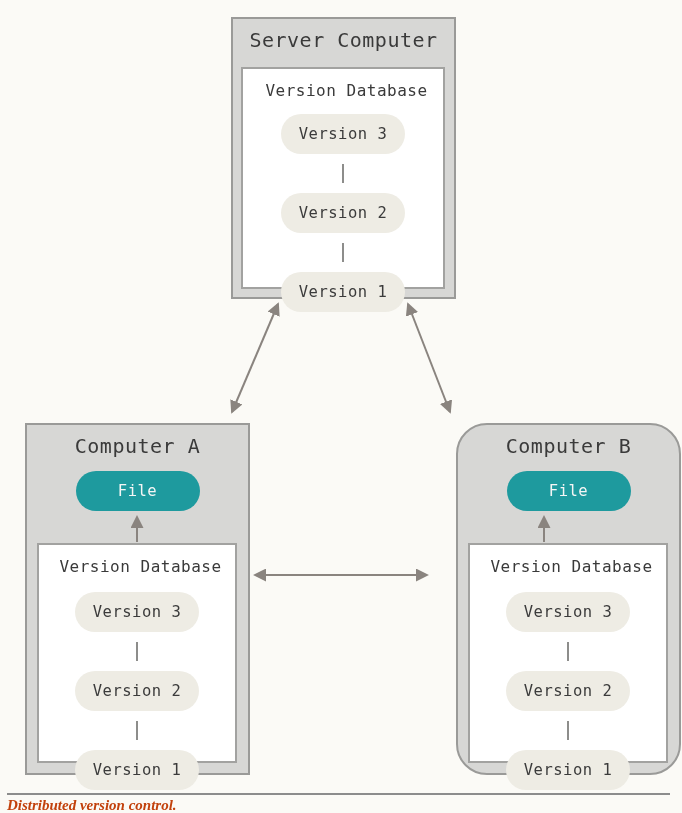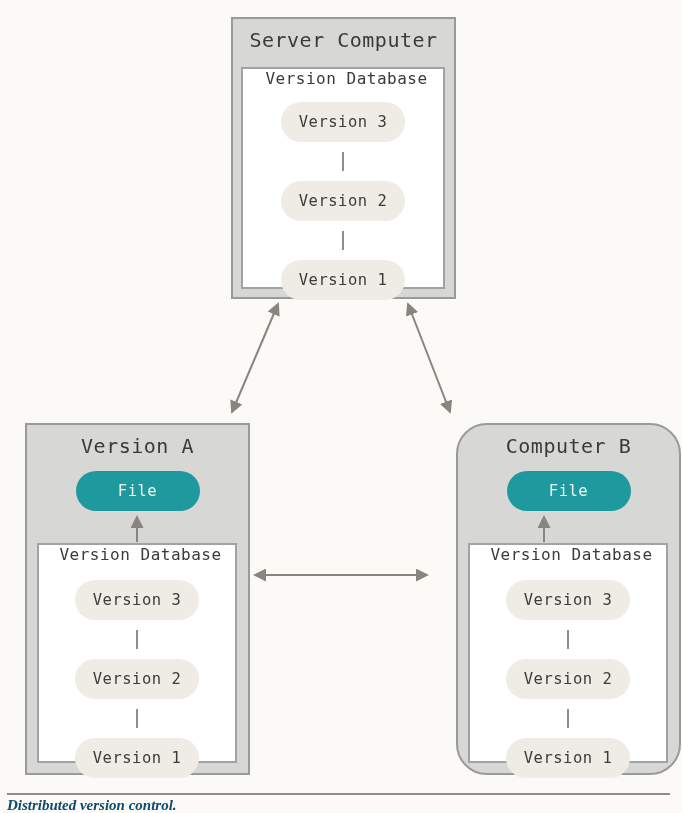--- a/index.html
+++ b/index.html
@@ -52,20 +52,21 @@
     justify-content: center;
   }
   .db-box {
     position: absolute;
     background: #ffffff;
     border: 2px solid var(--inner-border, #a2a2a0);
   }
   .node-server .db-box   { left: 8px;  right: 9px;  top: 48px;  bottom: 8px; }
   .node-computer .db-box { left: 10px; right: 11px; top: 118px; bottom: 10px; }
   .db-title {
+    margin-top: 12px;
     text-align: center;
     font-size: 16px;
     letter-spacing: 0.5px;
     color: #3a3a3a;
     line-height: 19px;
     padding-left: 7px;
   }
   .pill-stack {
     display: flex;
     flex-direction: column;
@@ -97,21 +98,21 @@
     top: 793px;
     width: 663px;
     border-top: 2px solid #8c8c8c;
     padding-top: 2px;
   }
   .caption-text {
     font-family: "Liberation Serif", "DejaVu Serif", serif;
     font-style: italic;
     font-weight: 600;
     font-size: 15px;
-    color: #0c4a6e;
+    color: #c2410c;
   }
 </style>
 </head>
 <body>
 
 <div class="stage">
 
   <div class="node node-server">
     <div class="node-title">Server Computer</div>
     <div class="db-box">
@@ -120,21 +121,21 @@
         <div class="version-pill">Version 3</div>
         <div class="connector"></div>
         <div class="version-pill">Version 2</div>
         <div class="connector"></div>
         <div class="version-pill">Version 1</div>
       </div>
     </div>
   </div>
 
   <div class="node node-computer node-computer-a">
-    <div class="node-title">Version A</div>
+    <div class="node-title">Computer A</div>
     <div class="file-pill">File</div>
     <div class="db-box">
       <div class="db-title">Version Database</div>
       <div class="pill-stack">
         <div class="version-pill">Version 3</div>
         <div class="connector"></div>
         <div class="version-pill">Version 2</div>
         <div class="connector"></div>
         <div class="version-pill">Version 1</div>
       </div>

